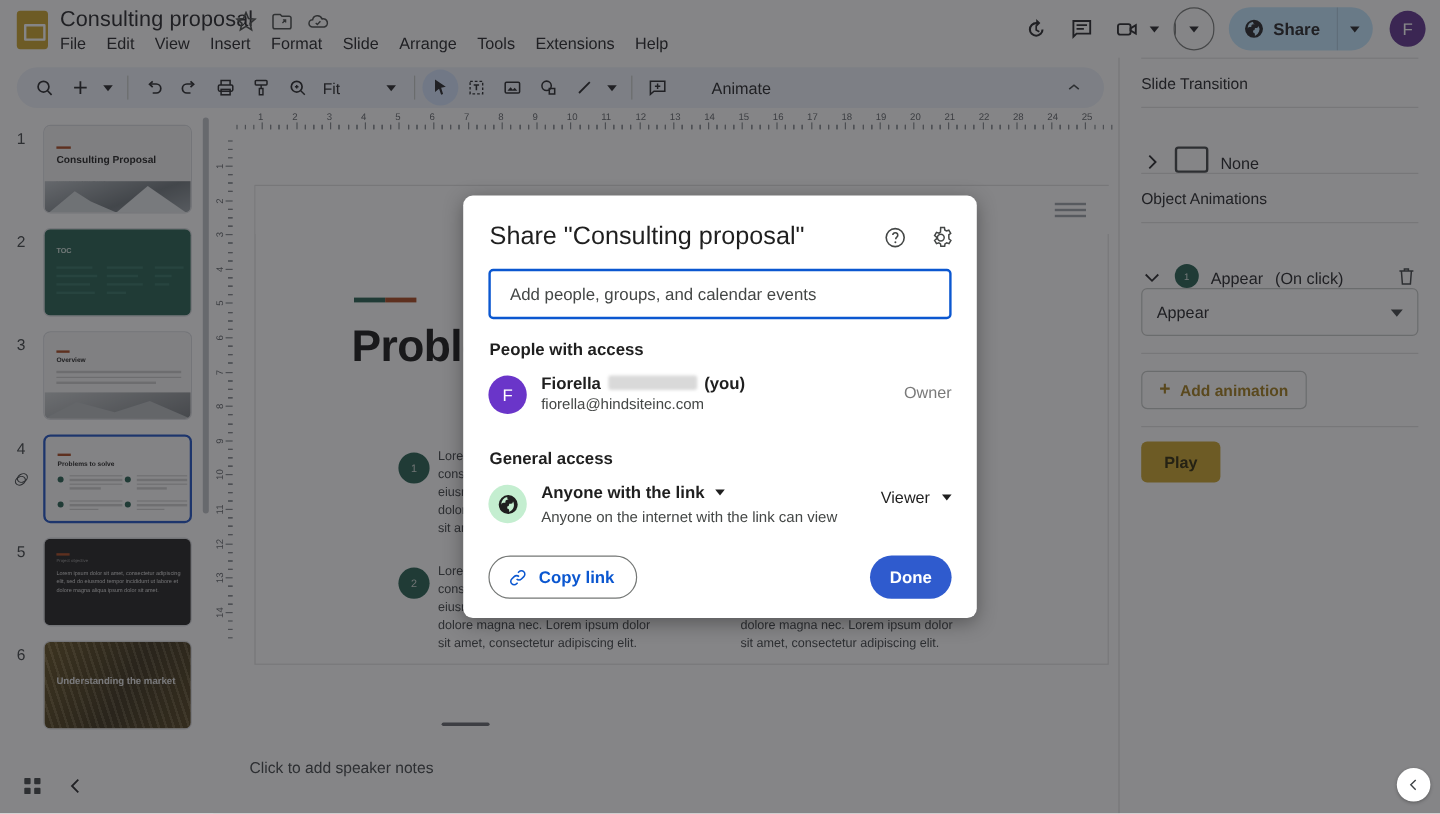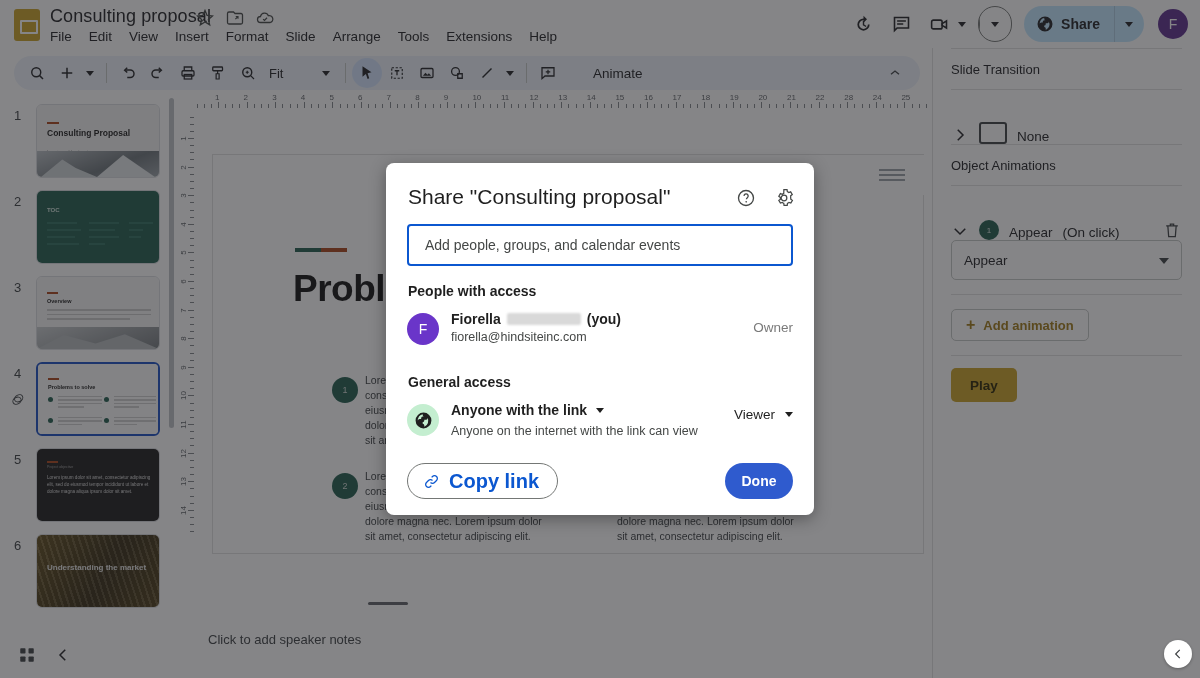--- a/index.html
+++ b/index.html
@@ -194,21 +194,21 @@
   .ga-icon { position:absolute; left:0; top:4px; width:32px;height:32px;border-radius:50%;background:#C4EED0;
              display:flex;align-items:center;justify-content:center;color:#1f1f1f;}
   .ga-icon svg{width:19px;height:19px;fill:currentColor;}
   .ga-main { position:absolute; left:44px; top:2px; display:flex; align-items:center; gap:9px; cursor:pointer;}
   .ga-main-t { font-size:14px; font-weight:bold; color:#1f1f1f;}
   .ga-sub { position:absolute; left:44px; top:24px; font-size:12.5px; color:#444746;}
   .ga-role { position:absolute; right:0; top:7px; display:flex; align-items:center; gap:10px; font-size:13.5px; color:#1f1f1f; cursor:pointer;}
   .dcaret { width:0;height:0;border-left:4.5px solid transparent;border-right:4.5px solid transparent;border-top:5.5px solid #1f1f1f;}
   .copy-link {
     position:absolute; left:21px; top:300px; height:36px; border:1px solid #747775; border-radius:18px;
-    display:inline-flex; align-items:center; gap:9px; padding:0 18px 0 15px; font-size:20px; font-weight:600; color:#0B57D0; cursor:pointer;
+    display:inline-flex; align-items:center; gap:9px; padding:0 18px 0 15px; font-size:14px; font-weight:600; color:#0B57D0; cursor:pointer;
   }
   .copy-link svg{width:17px;height:17px;fill:#0B57D0;}
   .done-btn {
     position:absolute; right:21px; top:300px; width:68px; height:36px; border-radius:18px; background:#2F5BCE;
     color:#fff; font-size:14px; font-weight:600; display:flex;align-items:center;justify-content:center; cursor:pointer;
   }
 </style>
 </head>
 <body>
 

